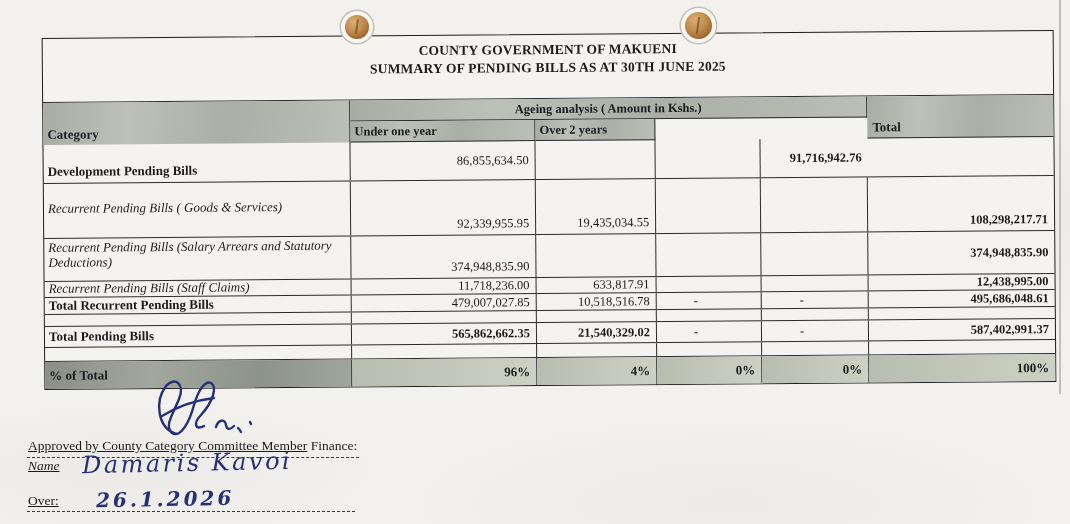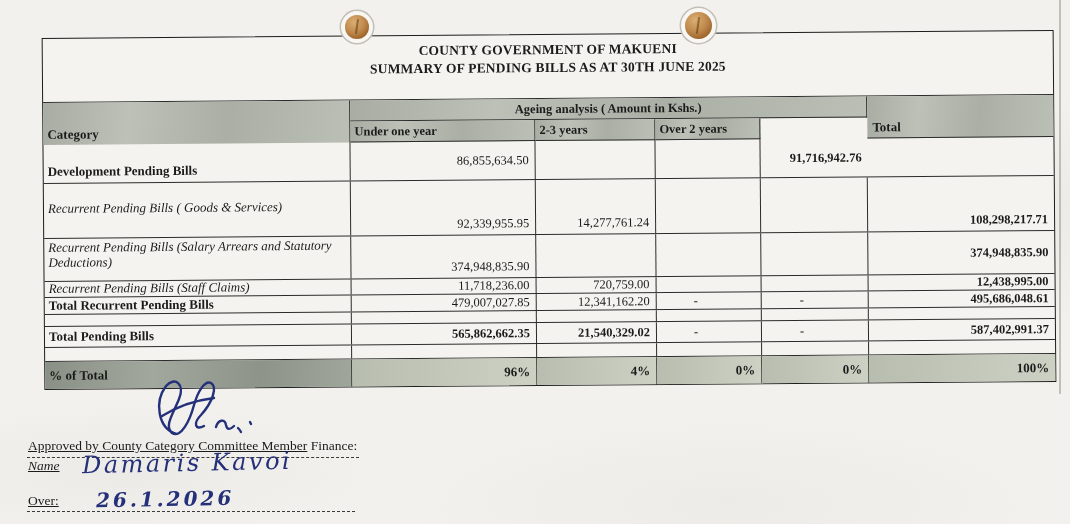--- a/index.html
+++ b/index.html
@@ -85,64 +85,63 @@
 
   <div class="title-block">
     <div>COUNTY GOVERNMENT OF MAKUENI</div>
     <div>SUMMARY OF PENDING BILLS AS AT 30TH JUNE 2025</div>
   </div>
 
   <div class="hdr-grid">
     <div class="hdr-cat shade">Category</div>
     <div class="hdr-ageing shade">Ageing analysis ( Amount in Kshs.)</div>
     <div class="hdr-col shade hdr-bottom">Under one year</div>
-    <div class="hdr-col shade hdr-bottom">2-3 years</div>
     <div class="hdr-col shade hdr-bottom">Over 2 years</div>
     <div class="hdr-total shade hdr-bottom">Total</div>
   </div>
 
   <div class="trow r1 bb">
     <div class="cell lab b">Development Pending Bills</div>
     <div class="cell num">86,855,634.50</div>
     <div class="cell num"></div>
     <div class="cell num"></div>
     <div class="cell num b">91,716,942.76</div>
   </div>
 
   <div class="trow r2 bb">
     <div class="cell lab i">Recurrent Pending Bills ( Goods &amp; Services)</div>
     <div class="cell num">92,339,955.95</div>
-    <div class="cell num">14,277,761.24</div>
+    <div class="cell num">19,435,034.55</div>
     <div class="cell num"></div>
     <div class="cell num"></div>
     <div class="cell num b">108,298,217.71</div>
   </div>
 
   <div class="trow r3 bb">
     <div class="cell lab i">Recurrent Pending Bills (Salary Arrears and Statutory Deductions)</div>
     <div class="cell num">374,948,835.90</div>
     <div class="cell num"></div>
     <div class="cell num"></div>
     <div class="cell num"></div>
     <div class="cell num b tot">374,948,835.90</div>
   </div>
 
   <div class="trow r4 bb">
     <div class="cell lab i">Recurrent Pending Bills (Staff Claims)</div>
     <div class="cell num">11,718,236.00</div>
-    <div class="cell num">720,759.00</div>
+    <div class="cell num">633,817.91</div>
     <div class="cell num"></div>
     <div class="cell num"></div>
     <div class="cell num b">12,438,995.00</div>
   </div>
 
   <div class="trow r5 bb">
     <div class="cell lab b">Total Recurrent Pending Bills</div>
     <div class="cell num">479,007,027.85</div>
-    <div class="cell num">12,341,162.20</div>
+    <div class="cell num">10,518,516.78</div>
     <div class="cell num dash">-</div>
     <div class="cell num dash">-</div>
     <div class="cell num b">495,686,048.61</div>
   </div>
 
   <div class="trow sp1 bb">
     <div class="cell"></div>
       <div class="cell"></div>
       <div class="cell"></div>
       <div class="cell"></div>

